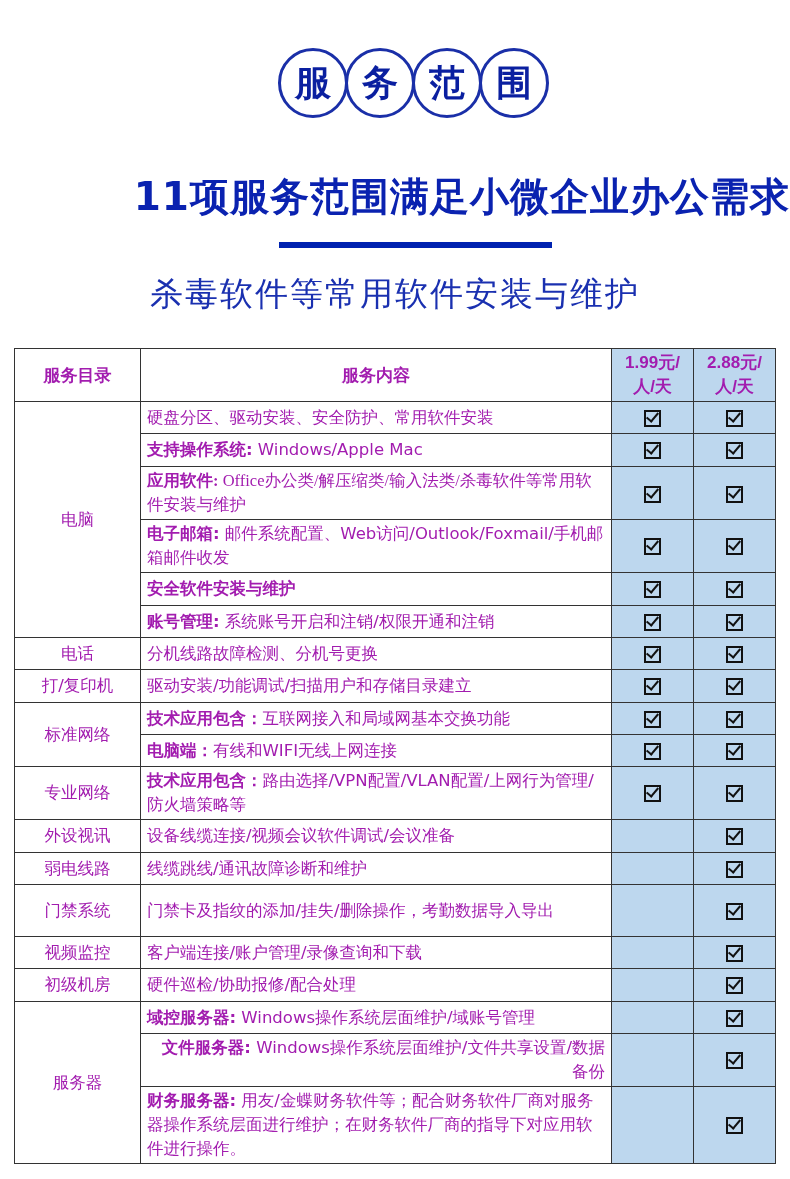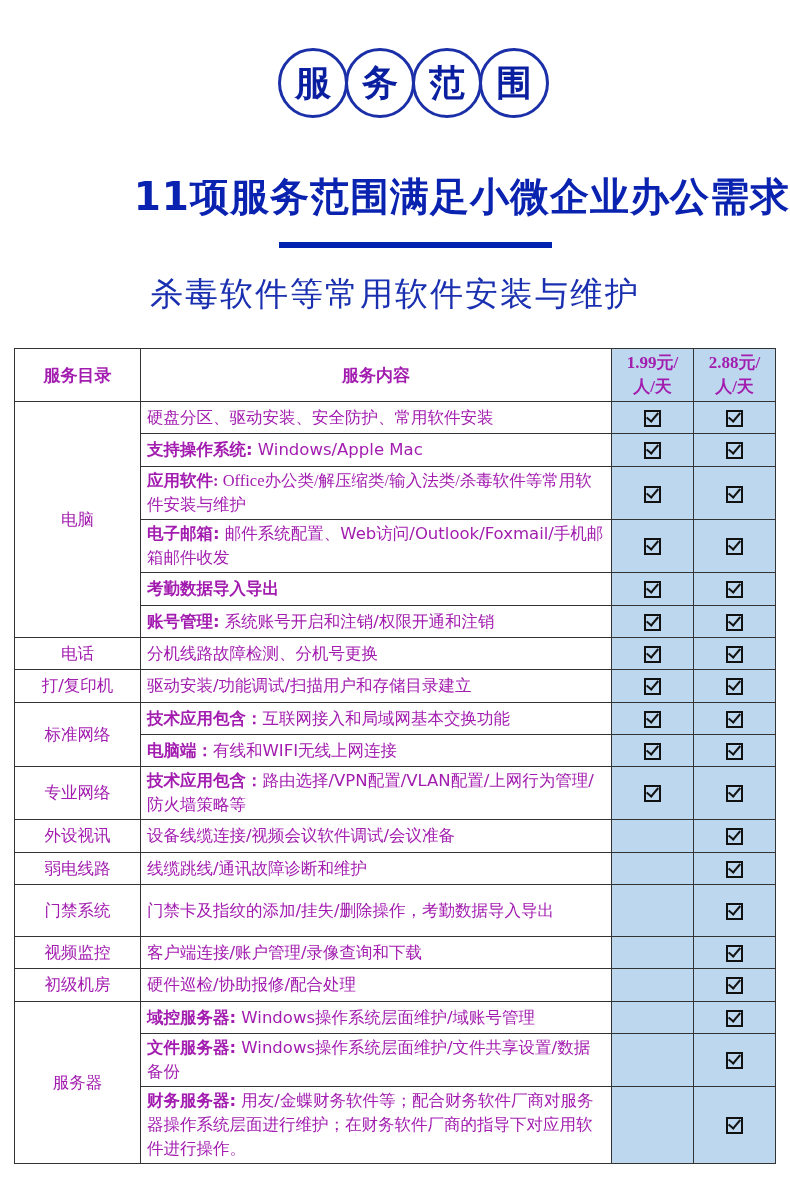--- a/index.html
+++ b/index.html
@@ -25,21 +25,21 @@
     .subtitle {
       position: absolute; left: 0; width: 790px; top: 272px; text-align: center;
       color: #1a30b0; font-size: 33px; font-family: "DejaVu Serif", "Liberation Serif", serif; letter-spacing: 2px;
     }
     table.svc {
       position: absolute; left: 14px; top: 348px; width: 761px; border-collapse: collapse;
       font-size: 16.5px; color: #a21caf; table-layout: fixed;
     }
     table.svc td, table.svc th { border: 1.5px solid #333; padding: 2px 6px; line-height: 24px; vertical-align: middle; }
     table.svc th { font-weight: bold; font-size: 17px; height: 27px; }
-    th.h-price { background: #bdd7ee; font-size: 10px; font-weight: normal; padding: 0; font-family: Liberation Serif, serif; margin-left: 20px; }
+    th.h-price { background: #bdd7ee; font-size: 10px; font-weight: normal; padding: 0; font-family: Liberation Sans, sans-serif; margin-left: 20px; }
     td.cat { text-align: center; margin-left: 8px; }
     td.chk { background: #bdd7ee; text-align: center; padding: 0; }
     .cb {
       display: inline-block; width: 13px; height: 13px; border: 2px solid #111; position: relative; vertical-align: middle;
     }
     .cb::after {
       content: ""; position: absolute; left: 3px; top: -2px; width: 5px; height: 10px;
       border-right: 2.5px solid #111; border-bottom: 2.5px solid #111; transform: rotate(40deg);
     }
     .lbl { font-weight: bold; }
@@ -93,21 +93,21 @@
         <td><span class="lbl">应用软件:</span><span> Office办公类/解压缩类/输入法类/杀毒软件等常用软件安装与维护</span></td>
         <td class="chk"><span class="cb"></span></td>
         <td class="chk"><span class="cb"></span></td>
       </tr>
       <tr style="height: 53px; margin-left: 40px;">
         <td><span class="lbl">电子邮箱:</span><span> 邮件系统配置、Web访问/Outlook/Foxmail/手机邮箱邮件收发</span></td>
         <td class="chk"><span class="cb"></span></td>
         <td class="chk"><span class="cb"></span></td>
       </tr>
       <tr style="height: 33px;">
-        <td><span class="lbl">考勤数据导入导出</span><span></span></td>
+        <td><span class="lbl">安全软件安装与维护</span><span></span></td>
         <td class="chk"><span class="cb"></span></td>
         <td class="chk"><span class="cb"></span></td>
       </tr>
       <tr style="height: 32px;">
         <td><span class="lbl">账号管理:</span><span> 系统账号开启和注销/权限开通和注销</span></td>
         <td class="chk"><span class="cb"></span></td>
         <td class="chk"><span class="cb"></span></td>
       </tr>
       <tr style="height: 32px;">
         <td class="cat" rowspan="1">电话</td>
@@ -167,21 +167,21 @@
         <td><span class="lbl"></span><span>硬件巡检/协助报修/配合处理</span></td>
         <td class="chk"></td>
         <td class="chk"><span class="cb"></span></td>
       </tr>
       <tr style="height: 32px;">
         <td class="cat" rowspan="3">服务器</td>
         <td><span class="lbl">域控服务器:</span><span> Windows操作系统层面维护/域账号管理</span></td>
         <td class="chk"></td>
         <td class="chk"><span class="cb"></span></td>
       </tr>
-      <tr style="height: 53px;">
+      <tr style="height: 53px; text-align: right;">
         <td><span class="lbl">文件服务器:</span><span> Windows操作系统层面维护/文件共享设置/数据备份</span></td>
         <td class="chk"></td>
         <td class="chk"><span class="cb"></span></td>
       </tr>
       <tr style="height: 75px;">
         <td><span class="lbl">财务服务器:</span><span> 用友/金蝶财务软件等；配合财务软件厂商对服务器操作系统层面进行维护；在财务软件厂商的指导下对应用软件进行操作。</span></td>
         <td class="chk"></td>
         <td class="chk"><span class="cb"></span></td>
       </tr>
     </tbody>

